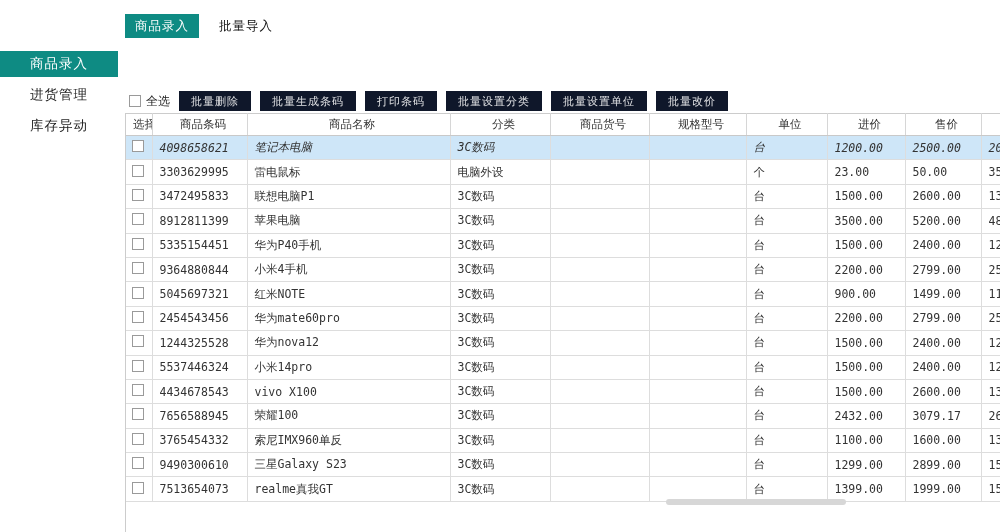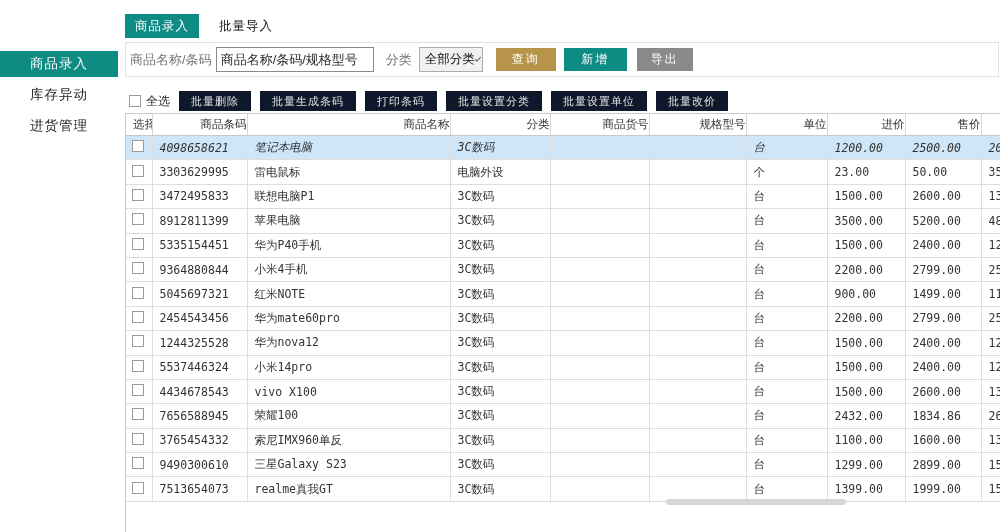--- a/index.html
+++ b/index.html
@@ -123,21 +123,21 @@
   table.grid {
     border-collapse: collapse;
     table-layout: fixed;
     width: 965px;
     border-top: 1px solid #cccccc;
     font-family: "DejaVu Sans Mono", monospace;
   }
   table.grid th {
     height: 22px;
     font-size: 11.5px; font-weight: normal; color: #333333;
-    text-align: right; padding: 0 0 0 7px;
+    text-align: center; padding: 0 0 0 7px;
     border-right: 1px solid #d6d6d6;
     border-bottom: 1px solid #c9c9c9;
     background: #ffffff;
     white-space: nowrap; overflow: hidden;
   }
   table.grid td {
     height: 24.4px;
     font-size: 11.5px; color: #333333;
     padding: 0 0 0 7px;
     border-right: 1px solid #dddddd;
@@ -159,47 +159,35 @@
   }
 </style>
 </head>
 <body>
 
 <div class="sidebar">
 
     <div class="side-item active">商品录入</div>
 
 
+    <div class="side-item">进货管理</div>
+
     <div class="side-item">库存异动</div>
-
-    <div class="side-item">进货管理</div>
 
   </div>
 
 <div class="main">
 
   <div class="tabs">
 
       <div class="tab active">商品录入</div>
 
       <div class="tab">批量导入</div>
     </div>
 
-  <div class="filter-panel">
-    <span class="fp-label">商品名称/条码</span>
-    <input class="fp-input" type="text" value="商品名称/条码/规格型号" style="">
-    <span class="fp-label2">分类</span>
-    <div class="fp-select">
-      <span>全部分类</span>
-      <span class="chev"></span>
-    </div>
-    <button class="btn btn-query">查询</button>
-    <button class="btn btn-add">新增</button>
-    <button class="btn btn-export">导出</button>
-  </div>
 
   <div class="batch-bar">
     <span class="cb"></span>
     <span class="cb-label">全选</span>
     <span style="display:flex;">
 
         <button class="batch-btn">批量删除</button>
 
         <button class="batch-btn">批量生成条码</button>
 
@@ -398,21 +386,21 @@
 
           <tr>
             <td class="c-sel"><span class="cb"></span></td>
             <td>7656588945</td>
             <td>荣耀100</td>
             <td>3C数码</td>
             <td></td>
             <td></td>
             <td>台</td>
             <td>2432.00</td>
-            <td>1834.86</td>
+            <td>3079.17</td>
             <td>26</td>
           </tr>
 
           <tr>
             <td class="c-sel"><span class="cb"></span></td>
             <td>3765454332</td>
             <td>索尼IMX960单反</td>
             <td>3C数码</td>
             <td></td>
             <td></td>

